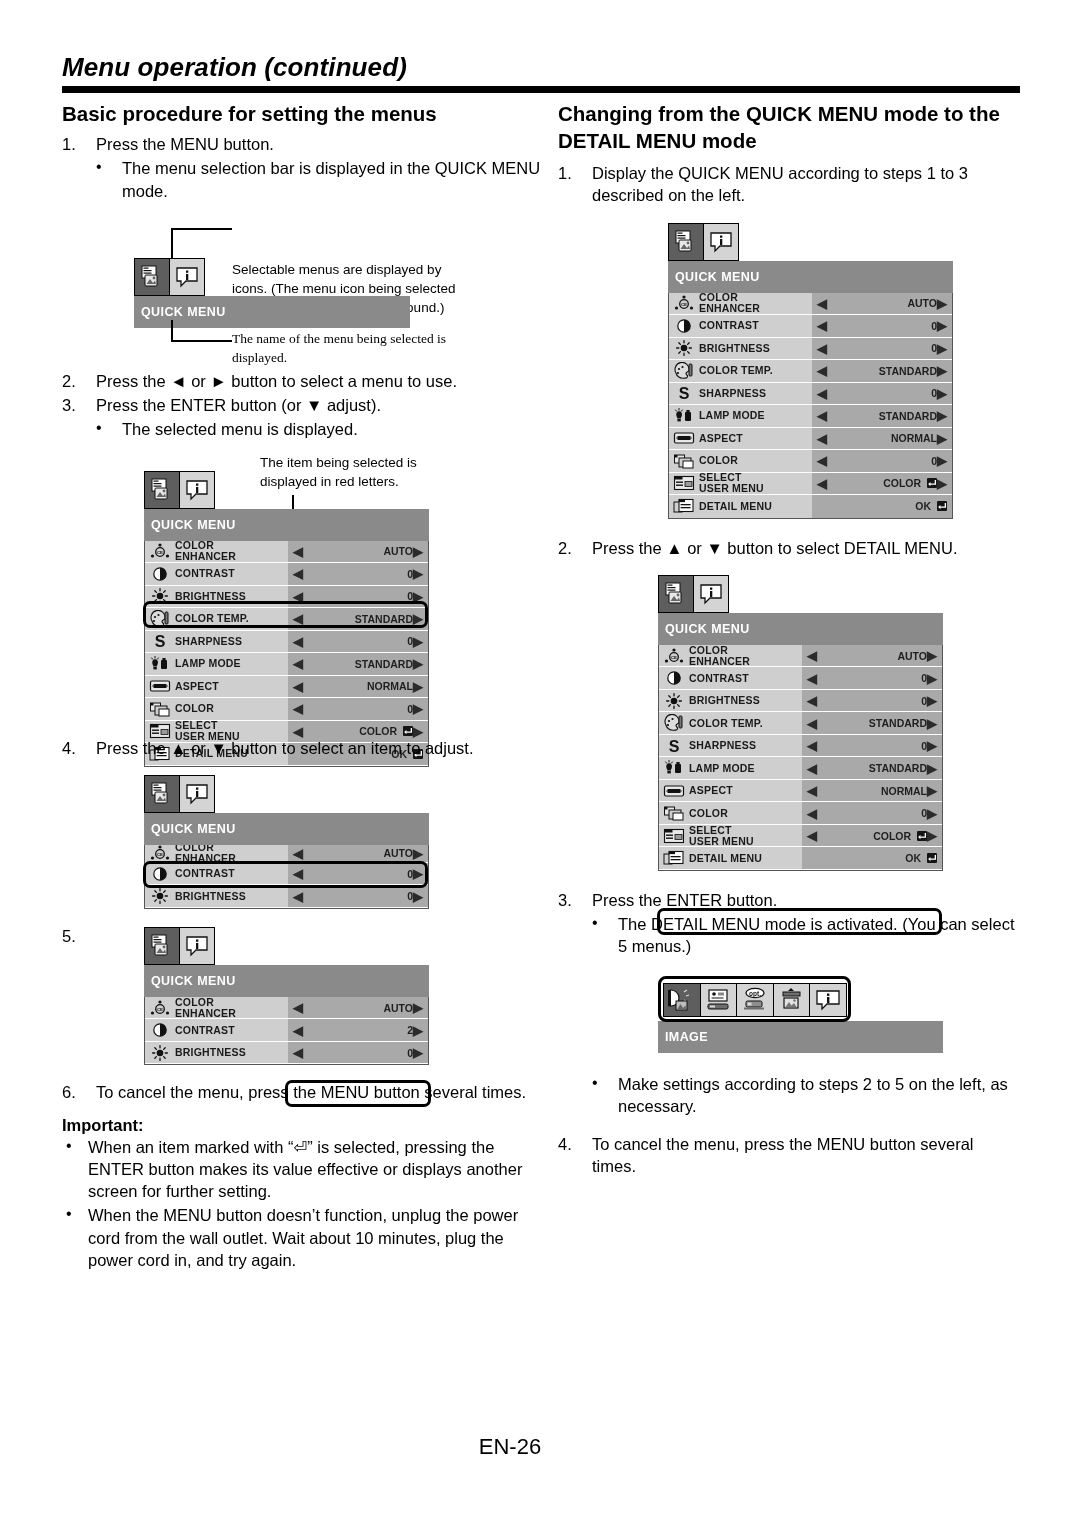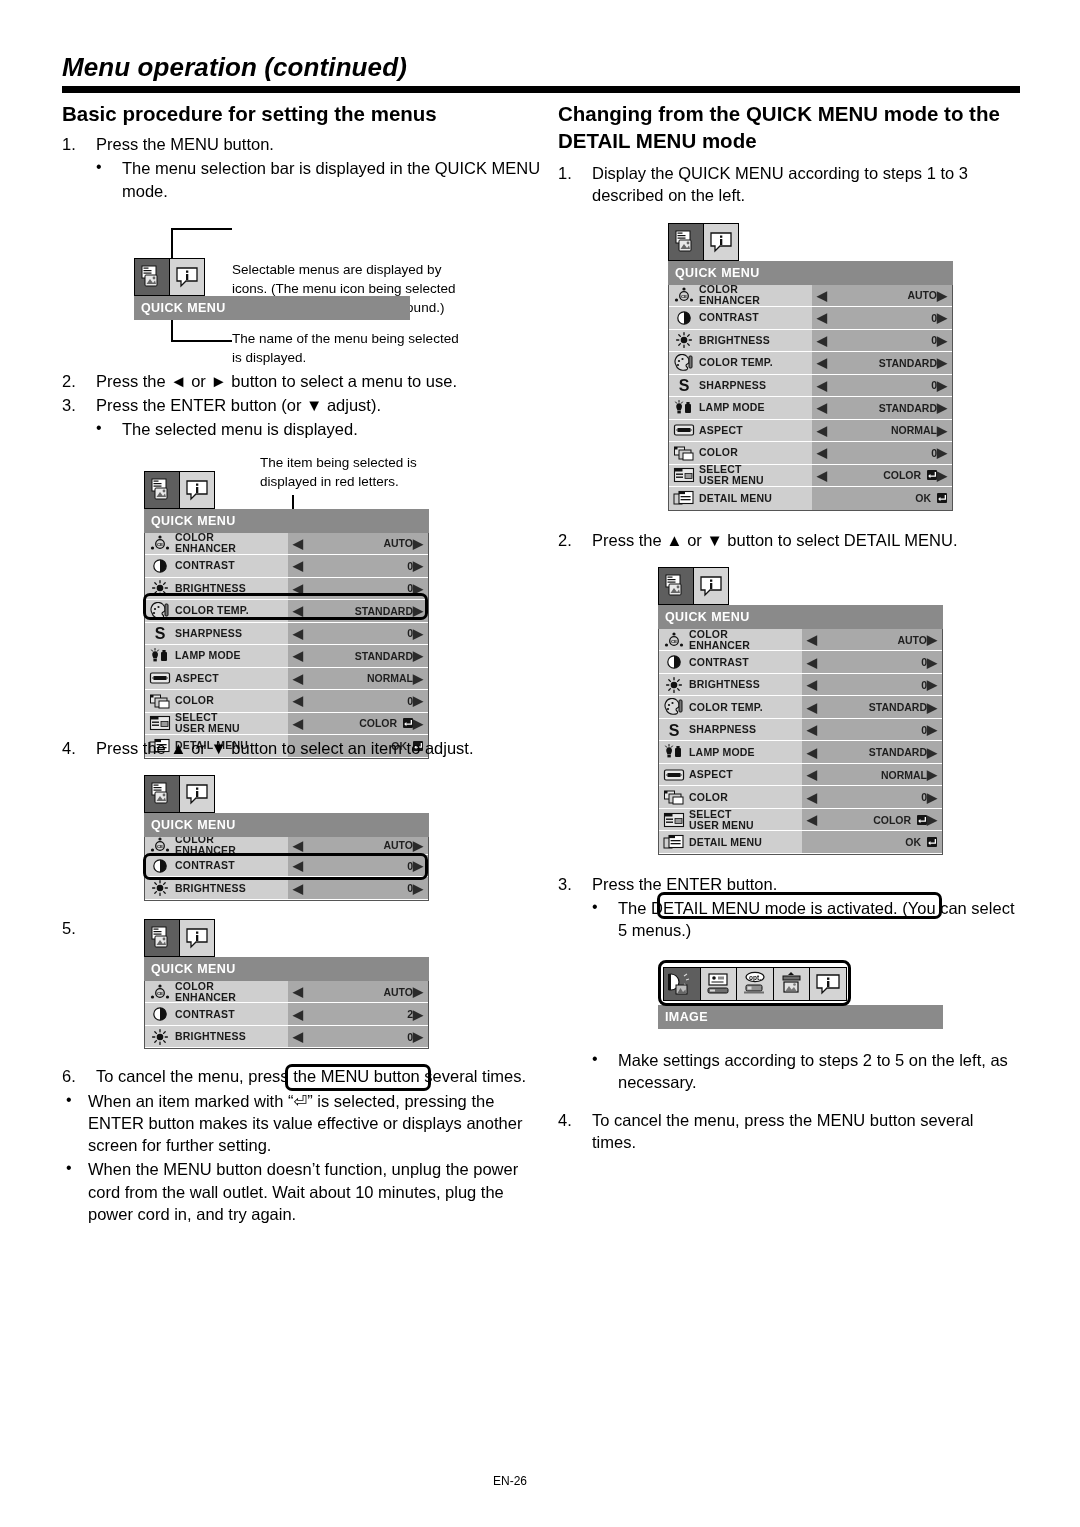--- a/index.html
+++ b/index.html
@@ -48,21 +48,21 @@
   .tabs { display:flex; height:40px; align-items:flex-end; }
   .tab {
     width:36px; height:38px; border:1.5px solid #000;
     background:#d4d4d4; display:flex; align-items:center; justify-content:center;
     margin-right:-1.5px; position:relative;
   }
   .tab.sel { background:#5e5e5e; }
   .tab svg { display:block; }
 
   .osd-bar {
-    height:24px; background:#8a8a8a; border:0;
+    height:32px; background:#8a8a8a; border:0;
     display:flex; align-items:center;
     color:#ffffff; font-size:12.5px; font-weight:bold; letter-spacing:0.4px;
     padding-left:7px;
   }
   .rows { border:1.5px solid #555; border-top:0; }
   .row {
     display:flex; align-items:stretch; height:22.5px;
     border-bottom:1px solid #ffffff;
     background:#cfcfcf;
   }
@@ -95,22 +95,22 @@
   }
   .enter-key svg { display:block; }
 
   
   .imgbar-tabs { display:flex; height:40px; align-items:flex-end; }
   .imgbar-tabs .tab { width:38px; }
 
   .leader { position:absolute; background:#000; }
 
   .footer {
-    position:absolute; left:0; top:1474px; width:1020px; text-align:center;
-    font-size:12px;
+    position:absolute; left:0; top:1434px; width:1020px; text-align:center;
+    font-size:22px;
   }
 </style>
 </head>
 <body>
 
 <div class="page">
 
   <div class="page-title">Menu operation (continued)</div>
   <div class="title-rule"></div>
 
@@ -153,21 +153,21 @@
               <rect x="12" y="6.5" width="2.3" height="2.3" fill="#111"></rect>
               <rect x="12" y="10" width="2.3" height="6" fill="#111"></rect>
             </svg>
           </div>
         </div>
         <div class="osd-bar">QUICK MENU</div>
       </div>
 
       <div class="leader" style="left:109px;top:104px;width:2px;height:22px;"></div>
       <div class="leader" style="left:109px;top:124px;width:61px;height:2px;"></div>
-      <div class="cotext" style="position:absolute;left:170px;top:113px;width:230px;">The name of the menu being selected is displayed.</div>
+      <div class="cotext" style="position:absolute;left:170px;top:113px;width:230px;font-family:Liberation Serif, serif;">The name of the menu being selected is displayed.</div>
     </div>
 
     <div class="step" style="margin-top:4px;">
       <span class="num">2.</span>
       <span>Press the ◄ or ► button to select a menu to use.</span>
     </div>
     <div class="step">
       <span class="num">3.</span>
       <span>Press the ENTER button (or ▼ adjust).</span>
     </div>
@@ -562,20 +562,21 @@
           </div>
           <div class="hlbox" style="left: 140px; width: 146px; top: 83px; height: 27px;"></div>
         </div>
     </div>
 
     <div class="step" style="margin-top:16px;">
       <span class="num">6.</span>
       <span>To cancel the menu, press the MENU button several times.</span>
     </div>
 
+    <div class="imp">Important:</div>
     <div class="bull">
       <span class="dot">•</span>
       <span>When an item marked with “⏎” is selected, pressing the ENTER button makes its value effective or displays another screen for further setting.</span>
     </div>
     <div class="bull">
       <span class="dot">•</span>
       <span>When the MENU button doesn’t function, unplug the power cord from the wall outlet. Wait about 10 minutes, plug the power cord in, and try again.</span>
     </div>
   </div>
 

